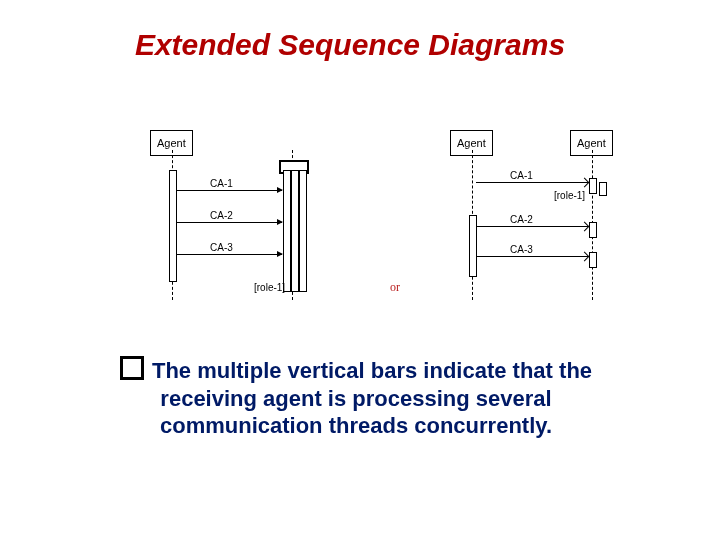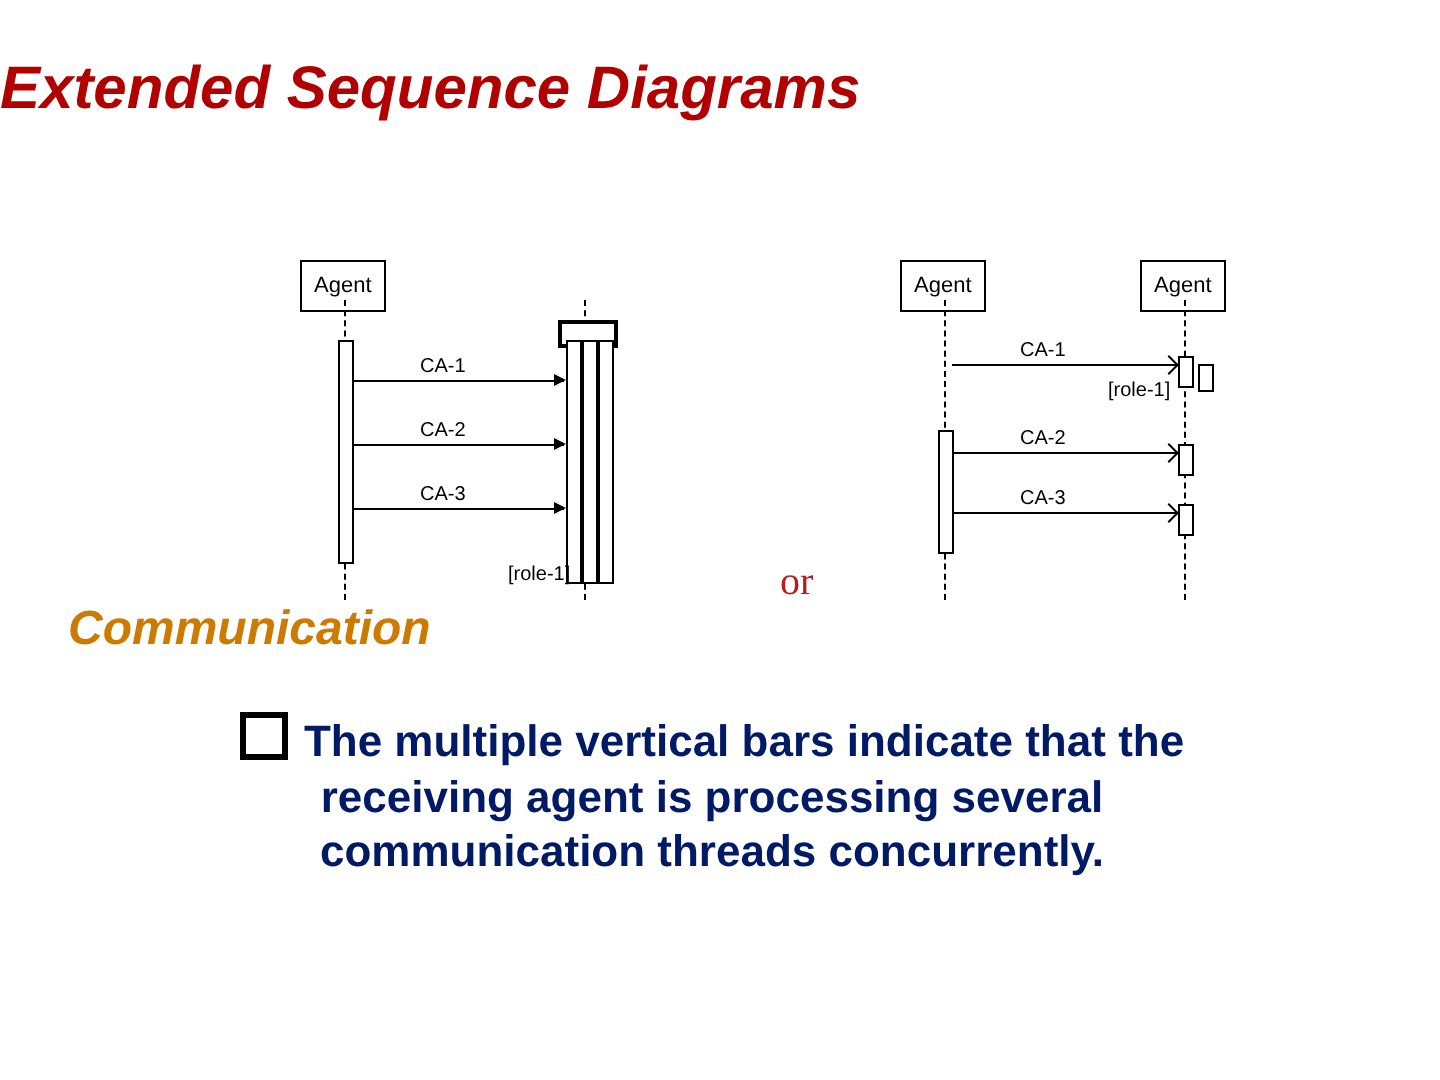--- a/index.html
+++ b/index.html
@@ -10,20 +10,21 @@
     background: #fff;
     font-family: Arial, Helvetica, sans-serif;
     position: relative;
     overflow: hidden;
   }
   .title {
     position: absolute;
     top: 28px;
     left: 0;
     width: 700px;
+    text-align: center;
     font-style: italic;
     font-weight: bold;
     font-size: 30px;
     color: #b00000;
   }
   .subtitle {
     position: absolute;
     left: 34px;
     top: 276px;
     font-weight: bold;
@@ -113,33 +114,32 @@
 
   .msg-label {
     position: absolute;
     font-size: 10px;
     color: #000;
     white-space: nowrap;
   }
 
   .or-text {
     position: absolute;
-    font-size: 20px;
+    font-size: 12px;
     font-family: "Times New Roman", serif;
     color: #b91c1c;
   }
 </style>
 </head>
 <body>
 
 <div class="title">Extended Sequence Diagrams</div>
 
 <div class="subtitle">
   <br>
-  <span>Communication</span>
 </div>
 
 <div class="body-text">
   <span class="bullet-box"></span><span>The multiple vertical bars indicate that</span>
   <span>the receiving agent is processing several communication threads concurrently.</span>
 </div>
 
 <div class="diagrams">
 
   <div class="agent-box" style="left:0;top:0;">Agent</div>

